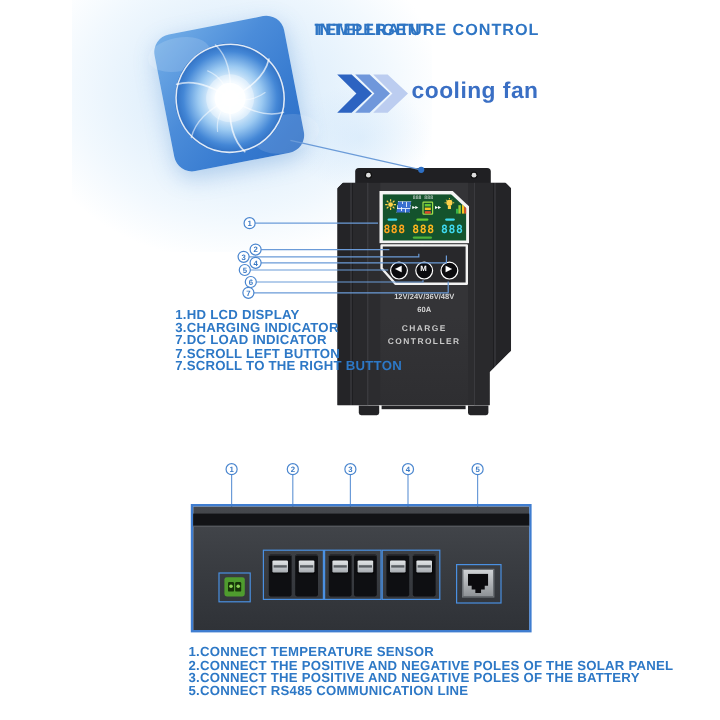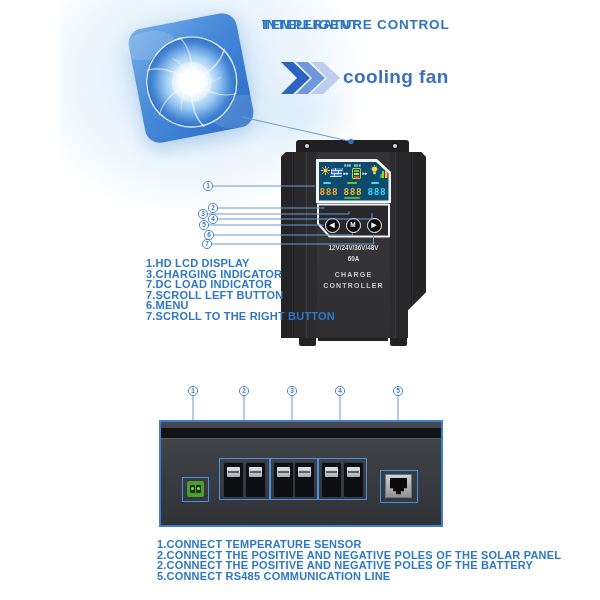--- a/index.html
+++ b/index.html
@@ -35,21 +35,21 @@
   .fin-r{right:0;top:0;width:31px;height:100%;
     background:linear-gradient(270deg,#242427 0 13px,#323236 13px 14px,#1e1e21 14px 15px,#29292c 15px 30px,#3a3a3e 30px 31px);}
   .mid-panel{left:36px;top:0;width:73px;height:100%;
     background:linear-gradient(180deg,#343437 0 60%,#2e2e31 100%);}
   .foot{top:338px;width:17px;height:8px;background:#232326;border-radius:0 0 2px 2px;}
   .lip{left:318px;top:338px;width:70px;height:3px;background:#232326;}
 
   
   .lcd-bezel{left:316px;top:159px;width:75px;height:44px;background:#f4f4f4;
     clip-path:polygon(0 0,61px 0,75px 13px,75px 44px,0 44px);}
-  .lcd{left:2.5px;top:2.5px;width:70px;height:39px;background:#0c4a6e;
+  .lcd{left:2.5px;top:2.5px;width:70px;height:39px;background:#14532d;
     clip-path:polygon(0 0,57px 0,70px 12px,70px 39px,0 39px);}
   .seg{font-family:"DejaVu Sans Mono",monospace;font-weight:bold;font-size:9.5px;letter-spacing:.5px;line-height:10px;}
   .tinybar{height:2px;border-radius:1px;}
   .lvl{width:2px;bottom:0;}
 
   
   .ind-row{left:322px;top:204px;width:57px;height:10px;}
   .btn{width:15px;height:15px;border-radius:50%;background:#0b0b0e;border:1.5px solid #fff;
     color:#fff;text-align:center;font-size:6.5px;line-height:12px;font-weight:bold;}
   .dev-text{left:281px;width:145px;text-align:center;color:#d6d6d6;font-weight:bold;}
@@ -278,21 +278,20 @@
           <text x="398" y="393.3" text-anchor="middle" font-size="6.5" font-weight="bold" fill="#3a79c4">5</text>
         </g>
     </g>
   </svg>
 
   <div class="legend legend1">
     <div>1.HD LCD DISPLAY</div>
     <div>3.CHARGING INDICATOR</div>
     <div>7.DC LOAD INDICATOR</div>
     <div>7.SCROLL LEFT BUTTON</div>
-    <div>6.MENU</div>
     <div>7.SCROLL TO THE RIGHT BUTTON</div>
   </div>
 
   <div class="tpanel">
     <div class="tband"></div>
     <div class="bluebox" style="left:21px;top:55px;width:27px;height:25px;">
       <div class="greenblk">
         <div class="pin" style="left:2.5px;">
             <i></i>
           </div>
@@ -340,16 +339,16 @@
     <div class="bluebox" style="left:219px;top:48px;width:38px;height:33px;">
       <div class="rjmetal">
         <div class="rjport"></div>
       </div>
     </div>
   </div>
 
   <div class="legend legend2">
     <div>1.CONNECT TEMPERATURE SENSOR</div>
     <div>2.CONNECT THE POSITIVE AND NEGATIVE POLES OF THE SOLAR PANEL</div>
-    <div>2.CONNECT THE POSITIVE AND NEGATIVE POLES OF THE BATTERY</div>
+    <div>3.CONNECT THE POSITIVE AND NEGATIVE POLES OF THE BATTERY</div>
     <div>5.CONNECT RS485 COMMUNICATION LINE</div>
   </div>
 </div>
 
 </body></html>

